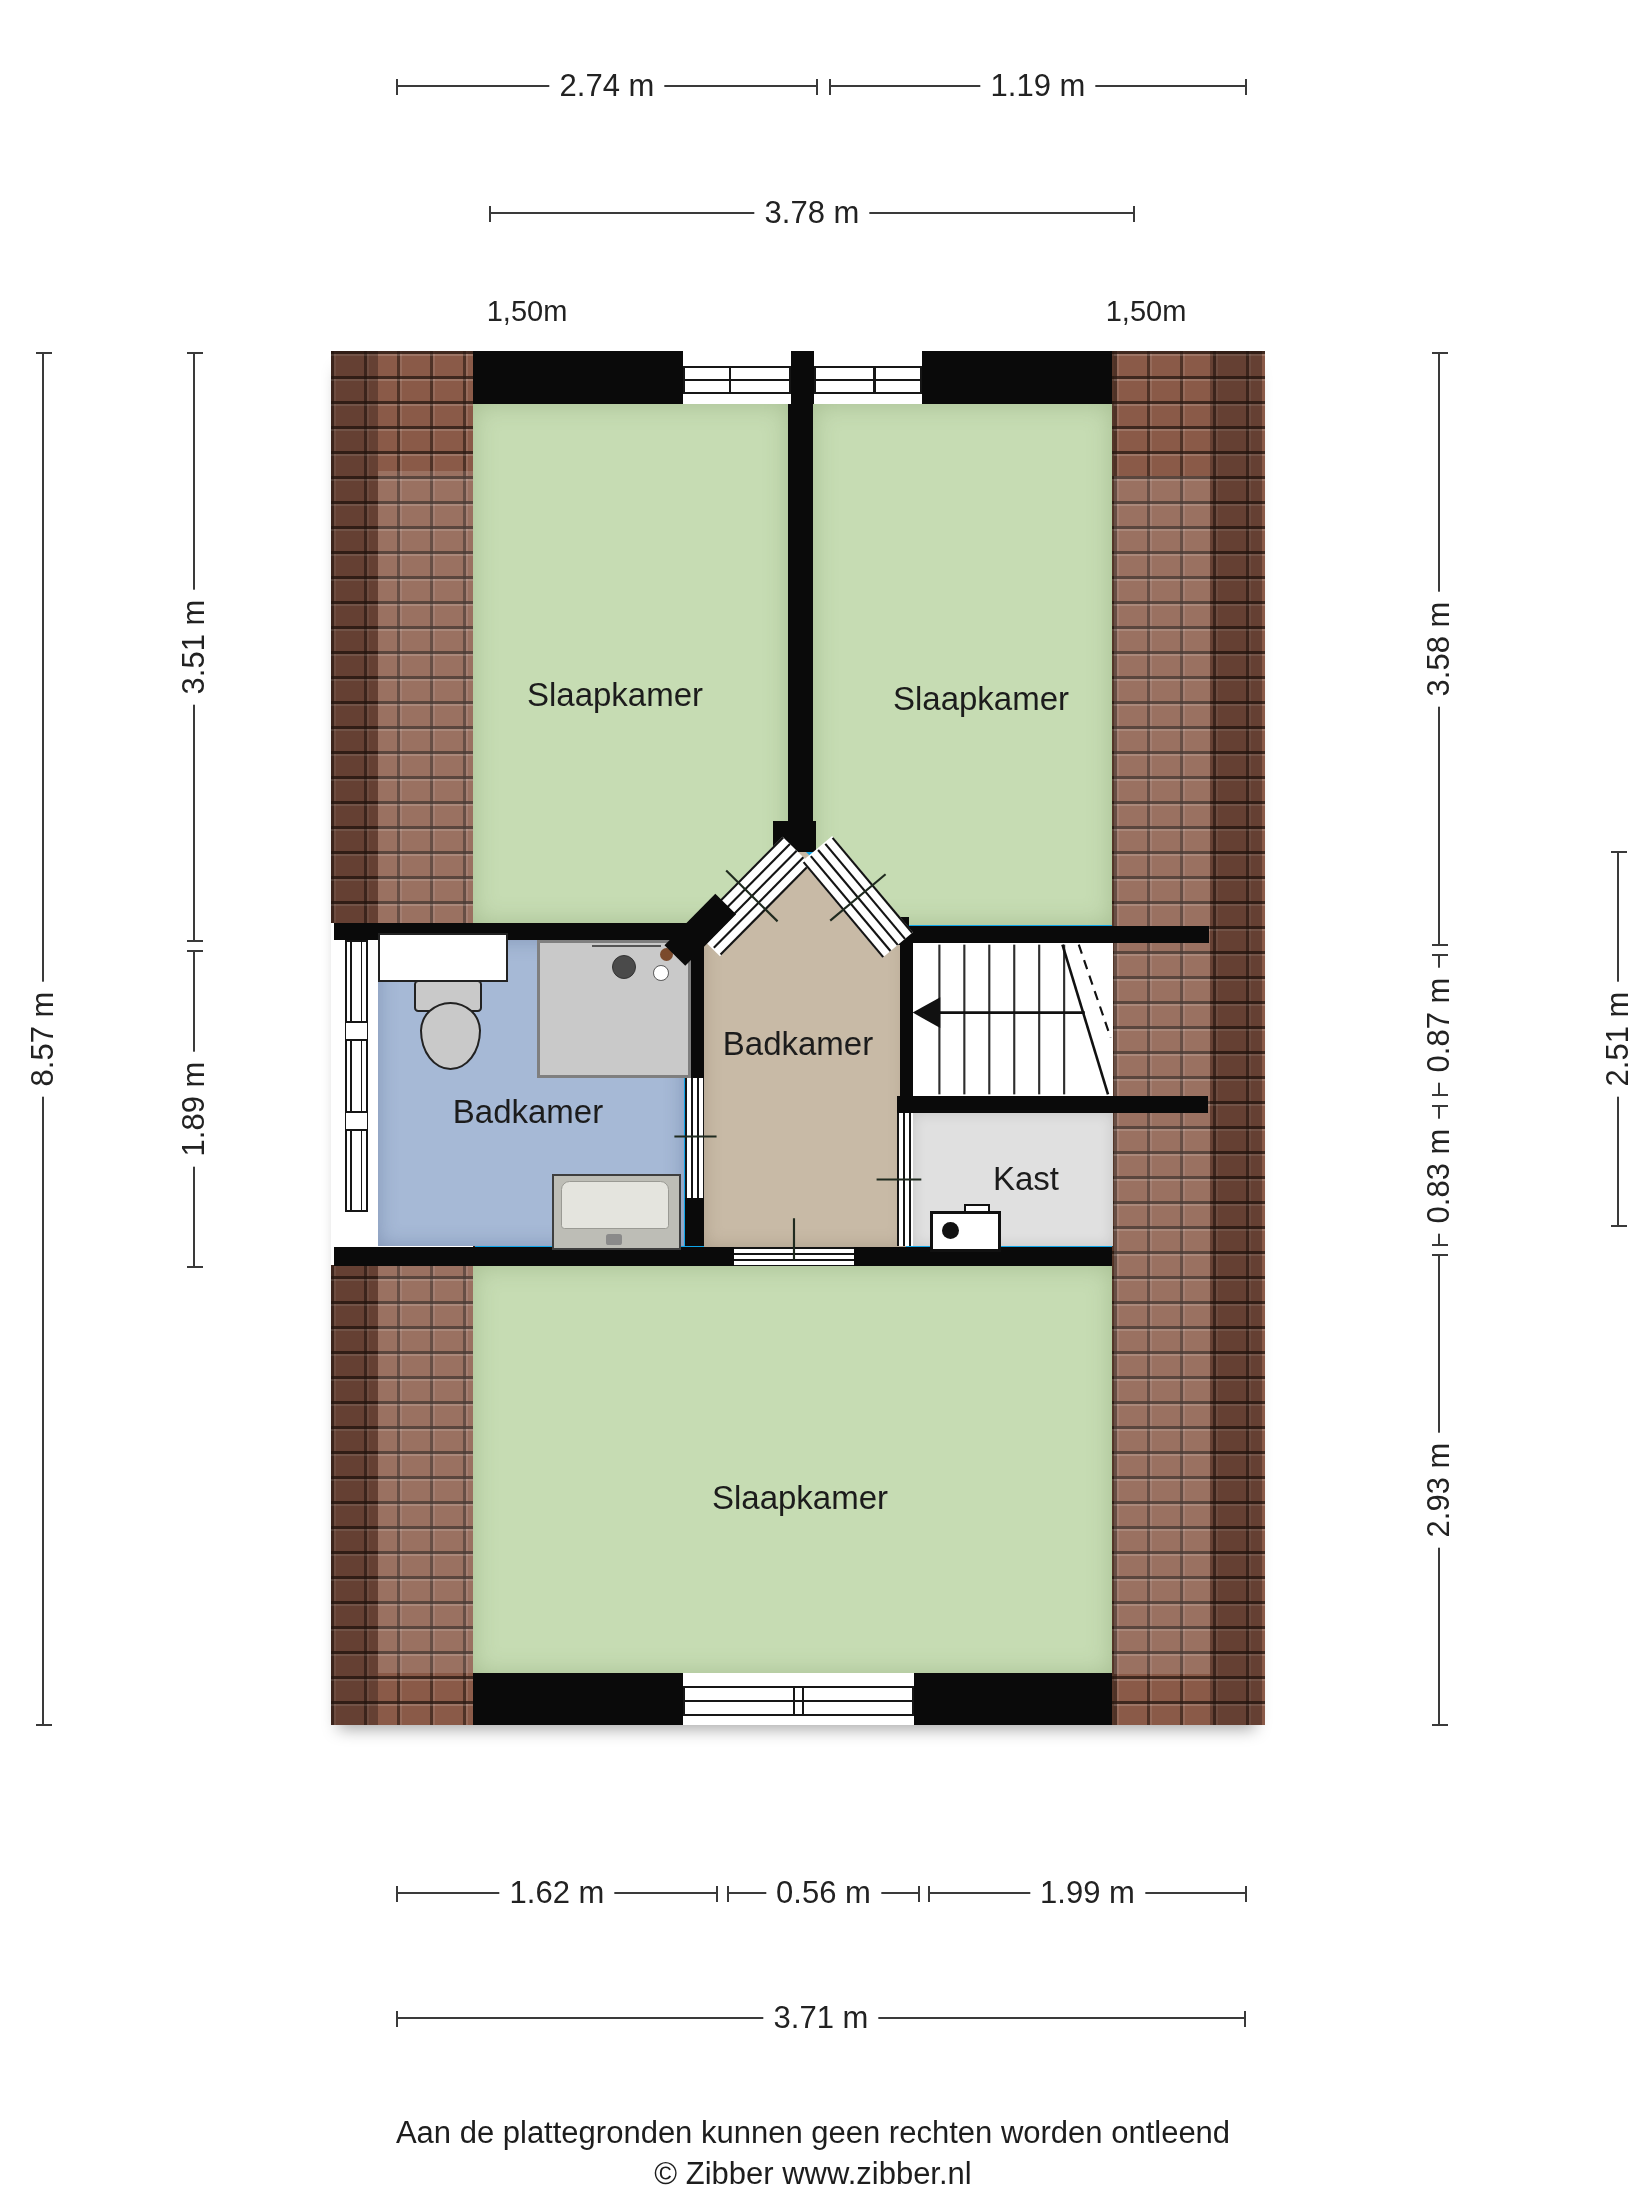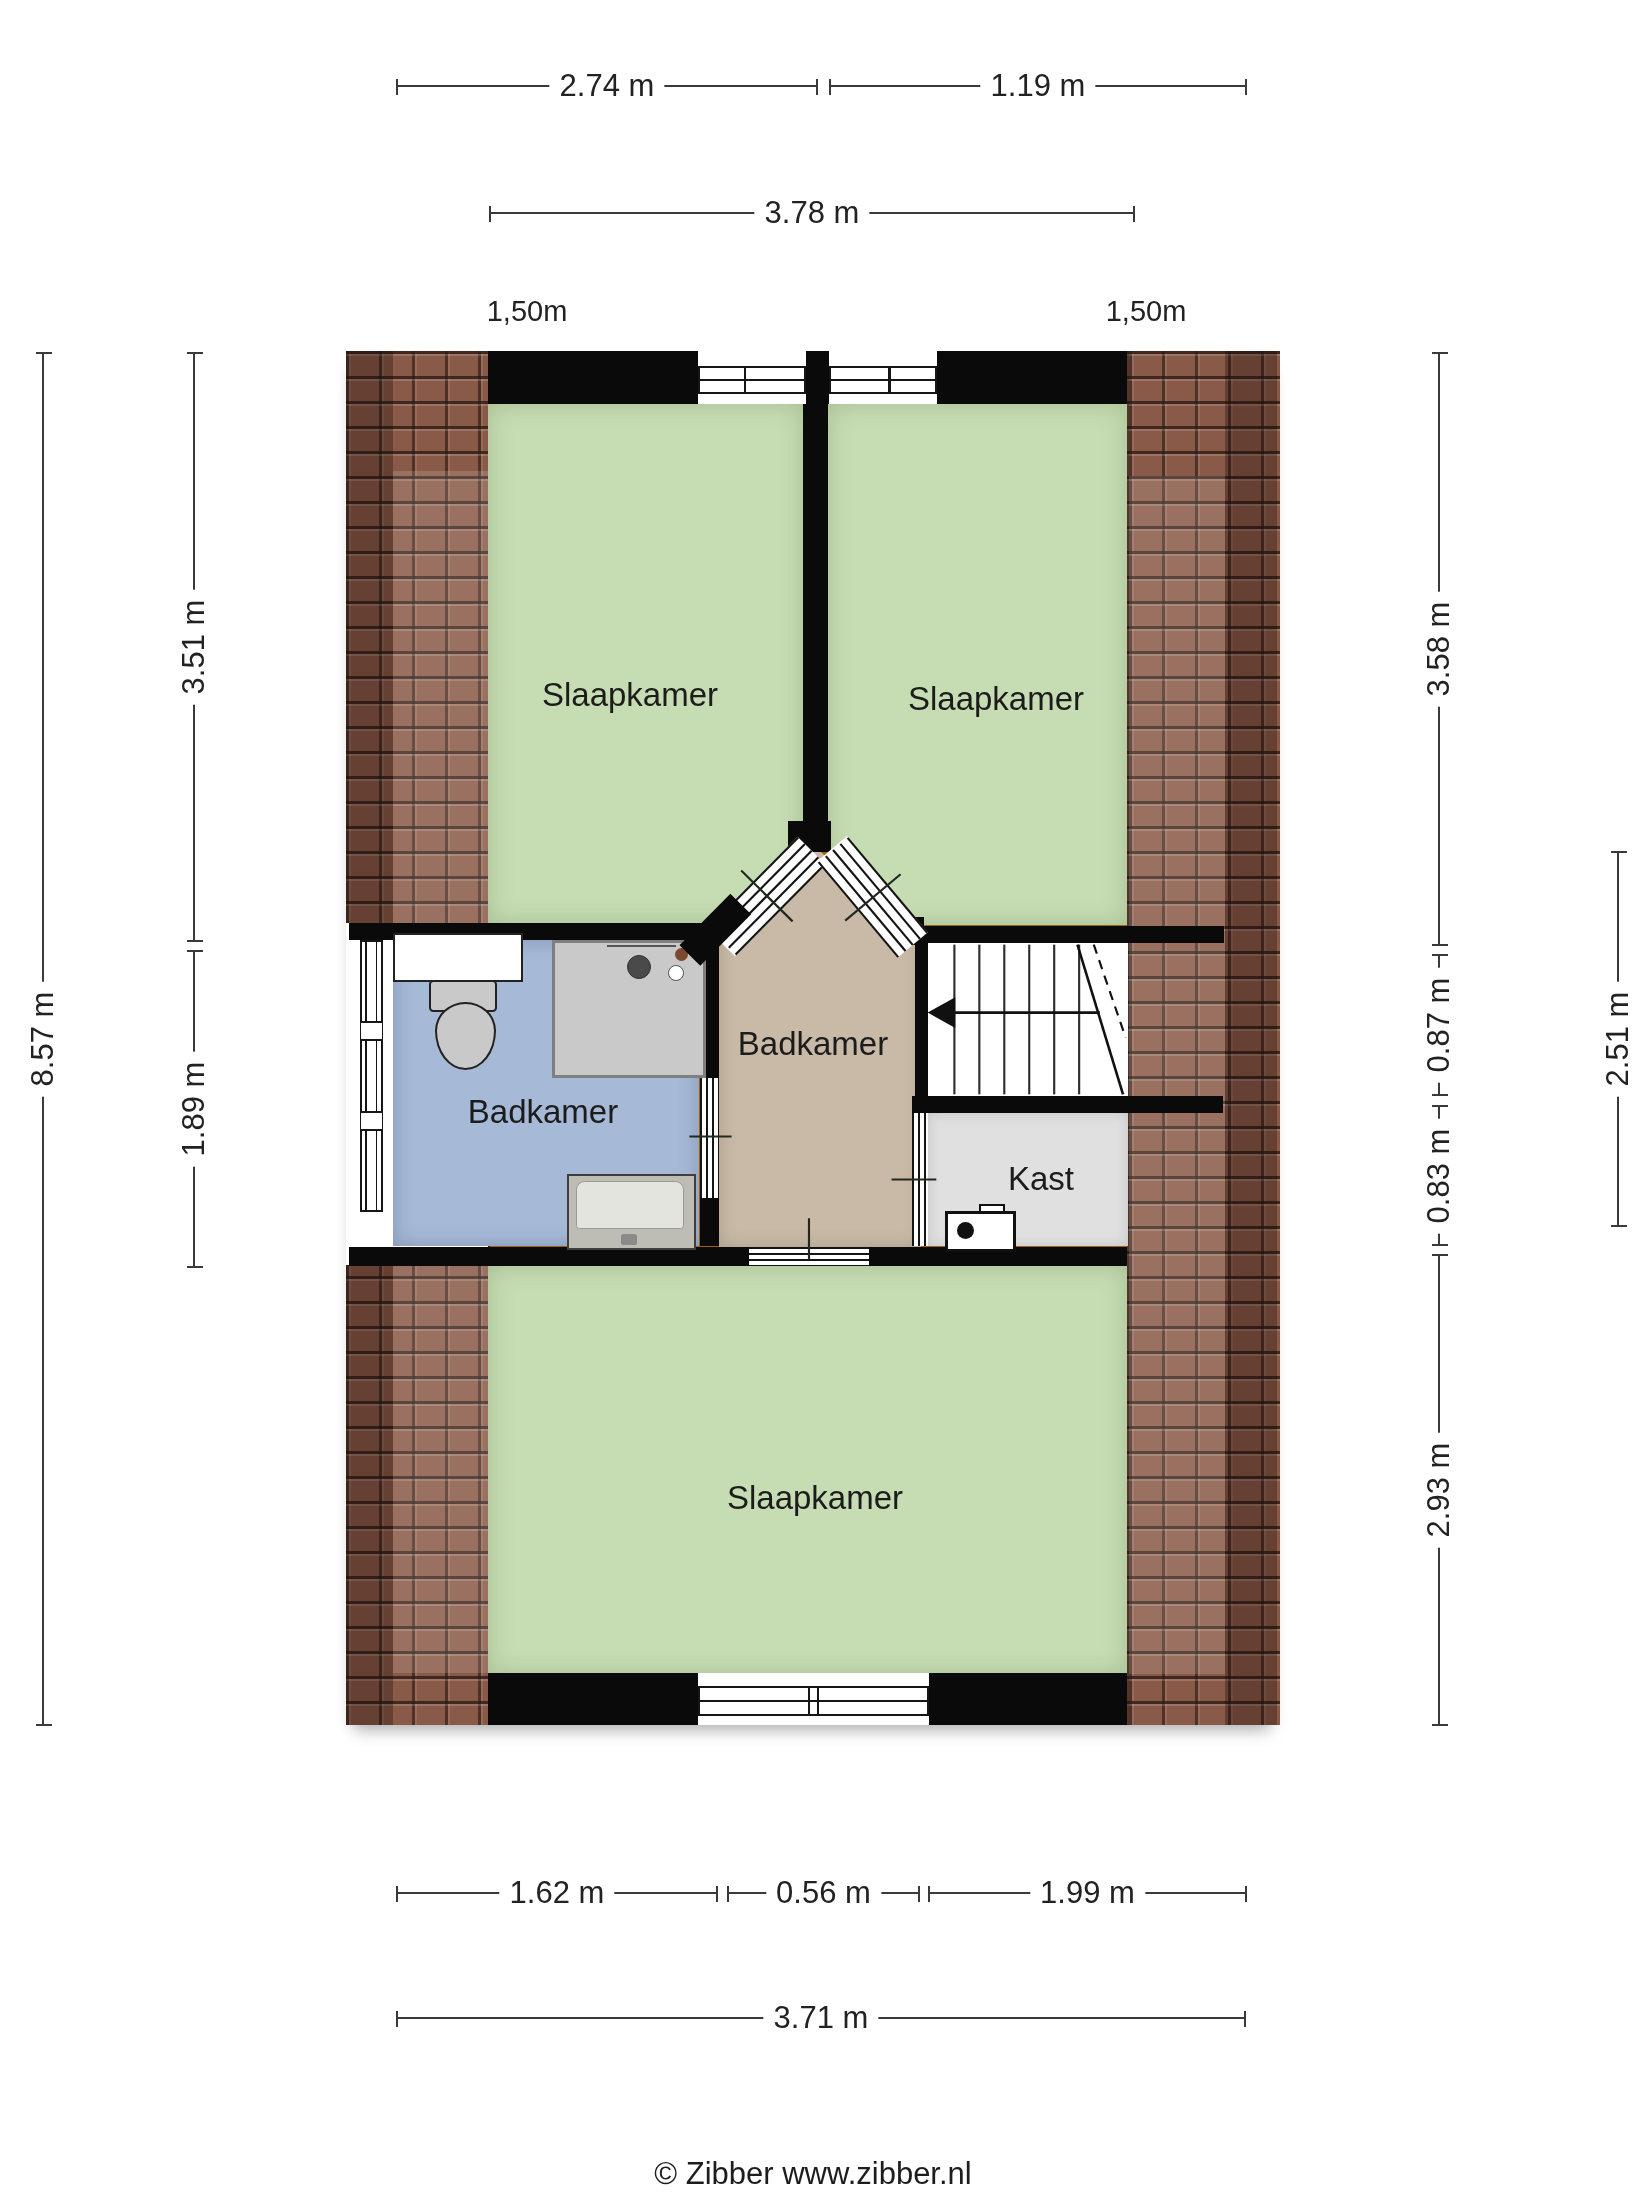--- a/index.html
+++ b/index.html
@@ -1,21 +1,21 @@
 <!DOCTYPE html>
 <html style="--background: #ffffff; --wall: #0a0a0a; --room_green: #c6dcb3; --bathroom_blue: #a6b9d6; --landing_tan: #c8baa6; --closet_gray: #e0e0e0; --tile_base: #8a5a48; --dim_line: #3a3a3a; --text: #1d1d1d; --fixture_gray: #c9c9c9;font-size:13.8px"><head>
 <meta charset="utf-8">
 <style>
   html,body{margin:0;padding:0;background:#fff;}
   .canvas{position:relative;width:1652px;height:2203px;background:var(--background,#fff);
           font-family:"Liberation Sans", sans-serif;overflow:hidden;color:var(--text,#1d1d1d);}
   .abs{position:absolute;}
 
   
-  .plan{position:absolute;left:346px;top:351px;width:932px;height:1374px;background:#a16207;
+  .plan{position:absolute;left:331px;top:351px;width:932px;height:1374px;background:#0ea5e9;
         box-shadow:0 12px 15.5px -6.9px rgba(0,0,0,0.35);}
 
   
   .tiles{position:absolute;background-color:var(--tile_base,#8a5a48);
     background-image:
       repeating-linear-gradient(to bottom, rgba(43,26,19,0.78) 0 2.6px, rgba(255,255,255,0.16) 2.6px 5.2px, rgba(0,0,0,0) 5.2px 25px),
       repeating-linear-gradient(to right, rgba(43,26,19,0.62) 0 2.6px, rgba(255,255,255,0.10) 2.6px 5.2px, rgba(0,0,0,0) 5.2px 33px);}
   .roof-left{left:0;top:0;width:142px;height:1374px;border-right:2.6px solid rgba(30,15,8,0.5);}
   .roof-right{left:781px;top:0;width:151px;height:1374px;border-left:2.6px solid rgba(30,15,8,0.5);}
   .shade-dark{position:absolute;background:rgba(18,7,3,0.30);}
@@ -290,16 +290,17 @@
     </svg>
 
     <span class="room-label" style="left:284px;top:344px">Slaapkamer</span>
     <span class="room-label" style="left:650px;top:348px">Slaapkamer</span>
     <span class="room-label" style="left:469px;top:1147px">Slaapkamer</span>
     <span class="room-label" style="left:197px;top:761px">Badkamer</span>
     <span class="room-label" style="left:467px;top:693px">Badkamer</span>
     <span class="room-label" style="left:695px;top:828px">Kast</span>
   </div>
 
+  <div class="footer-line" style="top:2115px">Aan de plattegronden kunnen geen rechten worden ontleend</div>
   <div class="footer-line" style="top:2156px">© Zibber www.zibber.nl</div>
 
 </div>
 
 
 </body></html>

